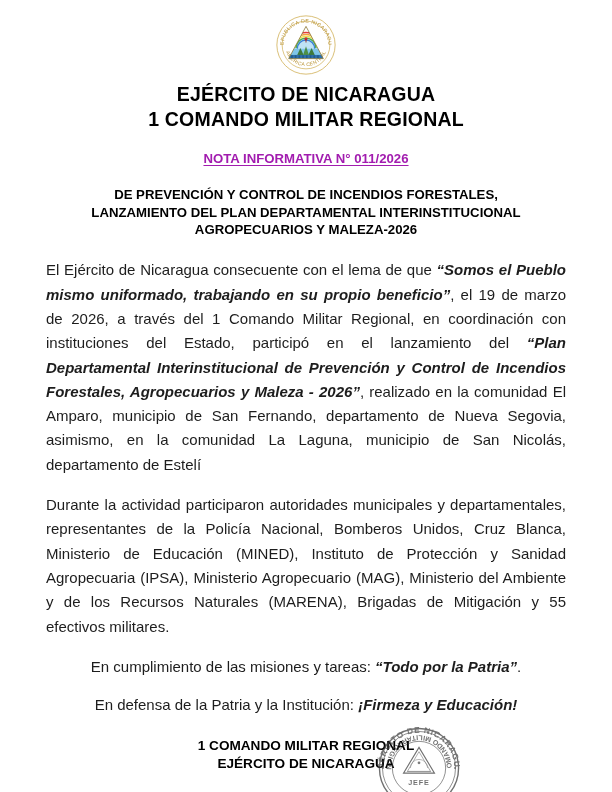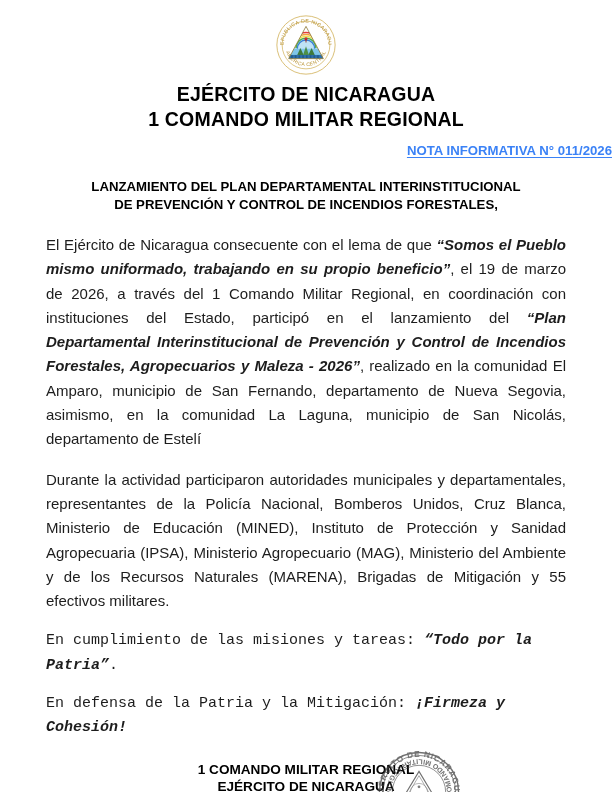--- a/index.html
+++ b/index.html
@@ -37,25 +37,25 @@
     margin-top: 6px;
   }
   .title-line {
     font-size: 19.5px;
     font-weight: bold;
     letter-spacing: 0.2px;
     line-height: 1.26;
     color: #000;
   }
   .nota-line {
-    text-align: right;
-    margin-top: 12px;
+    text-align: center;
+    margin-top: 20px;
     font-size: 13.2px;
     font-weight: bold;
-    color: #3b82f6;
+    color: #a21caf;
   }
   .nota-line span.u {
     text-decoration: underline;
     text-underline-offset: 2px;
   }
   .subject-block {
     text-align: center;
     margin-top: 20px;
     font-size: 13.2px;
     font-weight: bold;
@@ -73,21 +73,21 @@
   }
   p.para {
     margin: 0 0 16px 0;
     font-size: 15px;
     line-height: 1.62;
     text-align: justify;
     text-justify: inter-word;
     color: #1d1d1d;
   }
   p.para.tight { margin-bottom: 14px; }
-  p.para.nojust { text-align: left; font-family: Liberation Mono, monospace; }
+  p.para.nojust { text-align: center; }
   .bi {
     font-weight: bold;
     font-style: italic;
   }
   .b { font-weight: normal; }
 
   
   .sign-area {
     position: relative;
     margin-top: 20px;
@@ -164,33 +164,34 @@
   <div class="title-block">
     <div class="title-line">EJÉRCITO DE NICARAGUA</div>
     <div class="title-line">1 COMANDO MILITAR REGIONAL</div>
   </div>
 
   <div class="nota-line">
     <span class="u">NOTA INFORMATIVA N° 011/2026</span>
   </div>
 
   <div class="subject-block">
+    <div>DE PREVENCIÓN Y CONTROL DE INCENDIOS FORESTALES,</div>
     <div>LANZAMIENTO DEL PLAN DEPARTAMENTAL INTERINSTITUCIONAL</div>
-    <div>DE PREVENCIÓN Y CONTROL DE INCENDIOS FORESTALES,</div>
+    <div>AGROPECUARIOS Y MALEZA-2026</div>
   </div>
 
   <div class="body-area">
 
     <p class="para"><span>El Ejército de Nicaragua consecuente con el lema de que </span><span class="bi">“Somos el Pueblo mismo uniformado, trabajando en su propio beneficio”</span><span>, el 19 de marzo de 2026, a través del 1 Comando Militar Regional, en coordinación con instituciones del Estado, participó en el lanzamiento del </span><span class="bi">“Plan Departamental Interinstitucional de Prevención y Control de Incendios Forestales, Agropecuarios y Maleza - 2026”</span><span>, realizado en la comunidad El Amparo, municipio de San Fernando, departamento de Nueva Segovia, asimismo, en la comunidad La Laguna, municipio de San Nicolás, departamento de Estelí</span></p>
 
     <p class="para"><span>Durante la actividad participaron autoridades municipales y departamentales, representantes de la Policía Nacional, Bomberos Unidos, Cruz Blanca, Ministerio de Educación (MINED), Instituto de Protección y Sanidad Agropecuaria (IPSA), Ministerio Agropecuario (MAG), Ministerio del Ambiente y de los Recursos Naturales (MARENA), Brigadas de Mitigación y </span><span class="b">55</span><span> efectivos militares.</span></p>
 
     <p class="para nojust tight"><span>En cumplimiento de las misiones y tareas: </span><span class="bi">“Todo por la Patria”</span><span>.</span></p>
 
-    <p class="para nojust tight"><span>En defensa de la Patria y la Mitigación: </span><span class="bi">¡Firmeza y Cohesión!</span></p>
+    <p class="para nojust tight"><span>En defensa de la Patria y la Institución: </span><span class="bi">¡Firmeza y Educación!</span></p>
 
 
     <div class="sign-area">
       <div class="sign-line">1 COMANDO MILITAR REGIONAL</div>
       <div class="sign-line">EJÉRCITO DE NICARAGUA</div>
 
       <svg class="stamp" viewBox="0 0 100 100">
         <defs>
           <path id="sArcTop" d="M 9,50 A 41,41 0 0 1 91,50" fill="none"></path>
           <path id="sArcBot" d="M 12,50 A 38,38 0 0 0 88,50" fill="none"></path>

